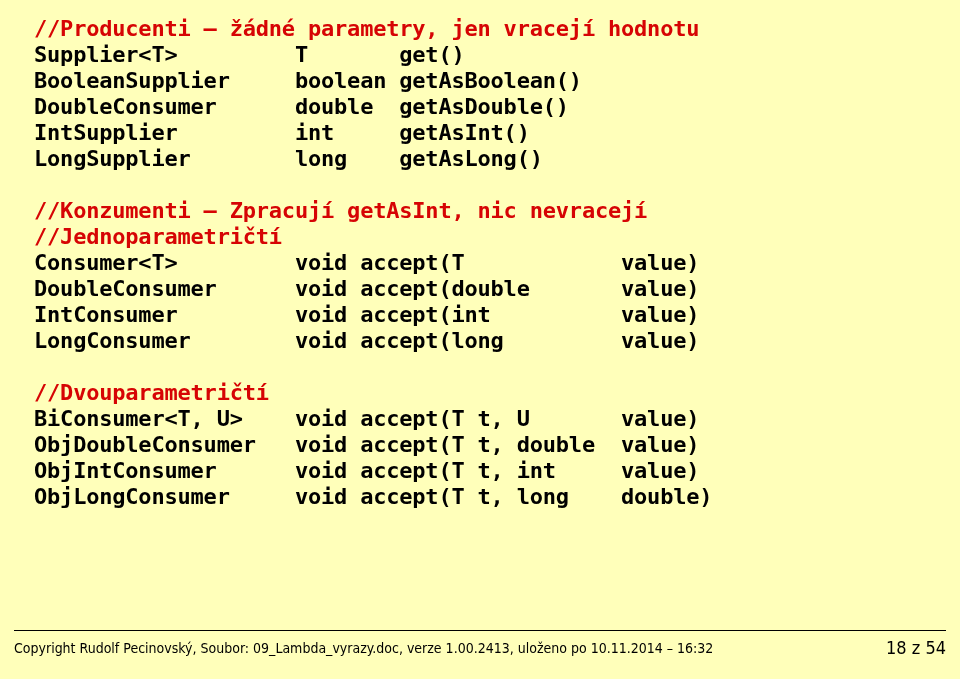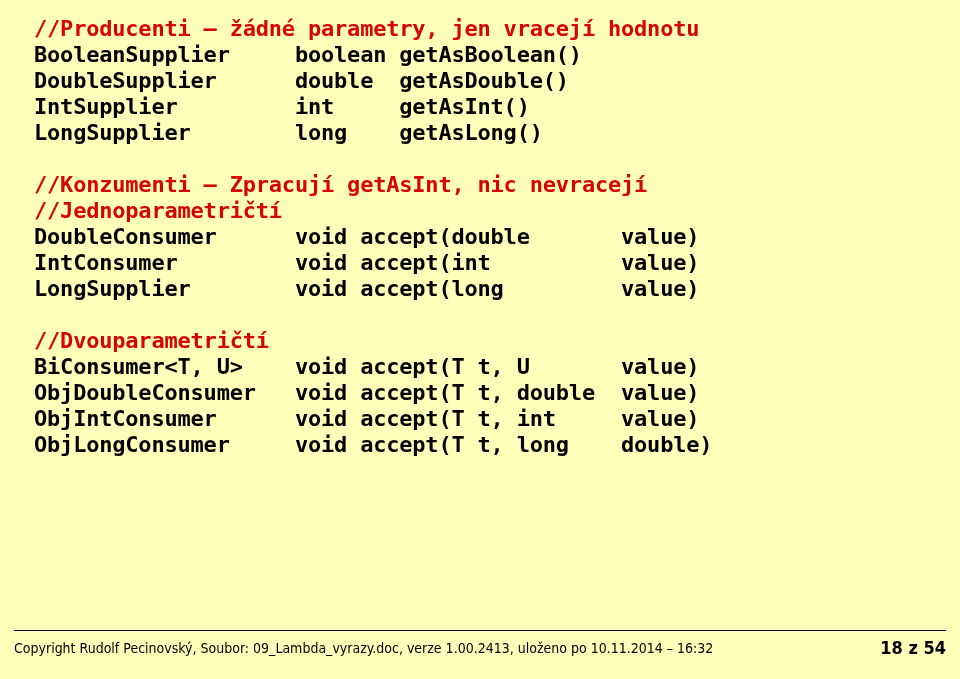--- a/index.html
+++ b/index.html
@@ -34,37 +34,39 @@
     bottom: 18px;
     border-top: 1.5px solid #000;
     padding-top: 4px;
     display: flex;
     justify-content: space-between;
     align-items: flex-end;
     font-family: "DejaVu Sans", Arial, sans-serif;
     font-weight: normal;
     font-size: 14px;
   }
-  .footer .page-number { font-weight: bold; font-size: 18px; }
+  .footer .page-number { font-weight: normal; font-size: 18px; }
 </style>
 </head>
 <body>
 
 <div class="page" id="listing">
     <div class="row red">//Producenti – žádné parametry, jen vracejí hodnotu</div>
+    <div class="row">Supplier&lt;T&gt;         T       get()</div>
     <div class="row">BooleanSupplier     boolean getAsBoolean()</div>
-    <div class="row">DoubleSupplier      double  getAsDouble()</div>
+    <div class="row">DoubleConsumer      double  getAsDouble()</div>
     <div class="row">IntSupplier         int     getAsInt()</div>
     <div class="row">LongSupplier        long    getAsLong()</div>
     <div class="blank"></div>
     <div class="row red">//Konzumenti – Zpracují getAsInt, nic nevracejí</div>
     <div class="row red">//Jednoparametričtí</div>
+    <div class="row">Consumer&lt;T&gt;         void accept(T            value)</div>
     <div class="row">DoubleConsumer      void accept(double       value)</div>
     <div class="row">IntConsumer         void accept(int          value)</div>
-    <div class="row">LongSupplier        void accept(long         value)</div>
+    <div class="row">LongConsumer        void accept(long         value)</div>
     <div class="blank"></div>
     <div class="row red">//Dvouparametričtí</div>
     <div class="row">BiConsumer&lt;T, U&gt;    void accept(T t, U       value)</div>
     <div class="row">ObjDoubleConsumer   void accept(T t, double  value)</div>
     <div class="row">ObjIntConsumer      void accept(T t, int     value)</div>
     <div class="row">ObjLongConsumer     void accept(T t, long    double)</div>
   </div>
 
 <div class="footer">
   <span>Copyright Rudolf Pecinovský, Soubor: 09_Lambda_vyrazy.doc, verze 1.00.2413, uloženo po 10.11.2014 – 16:32</span>

